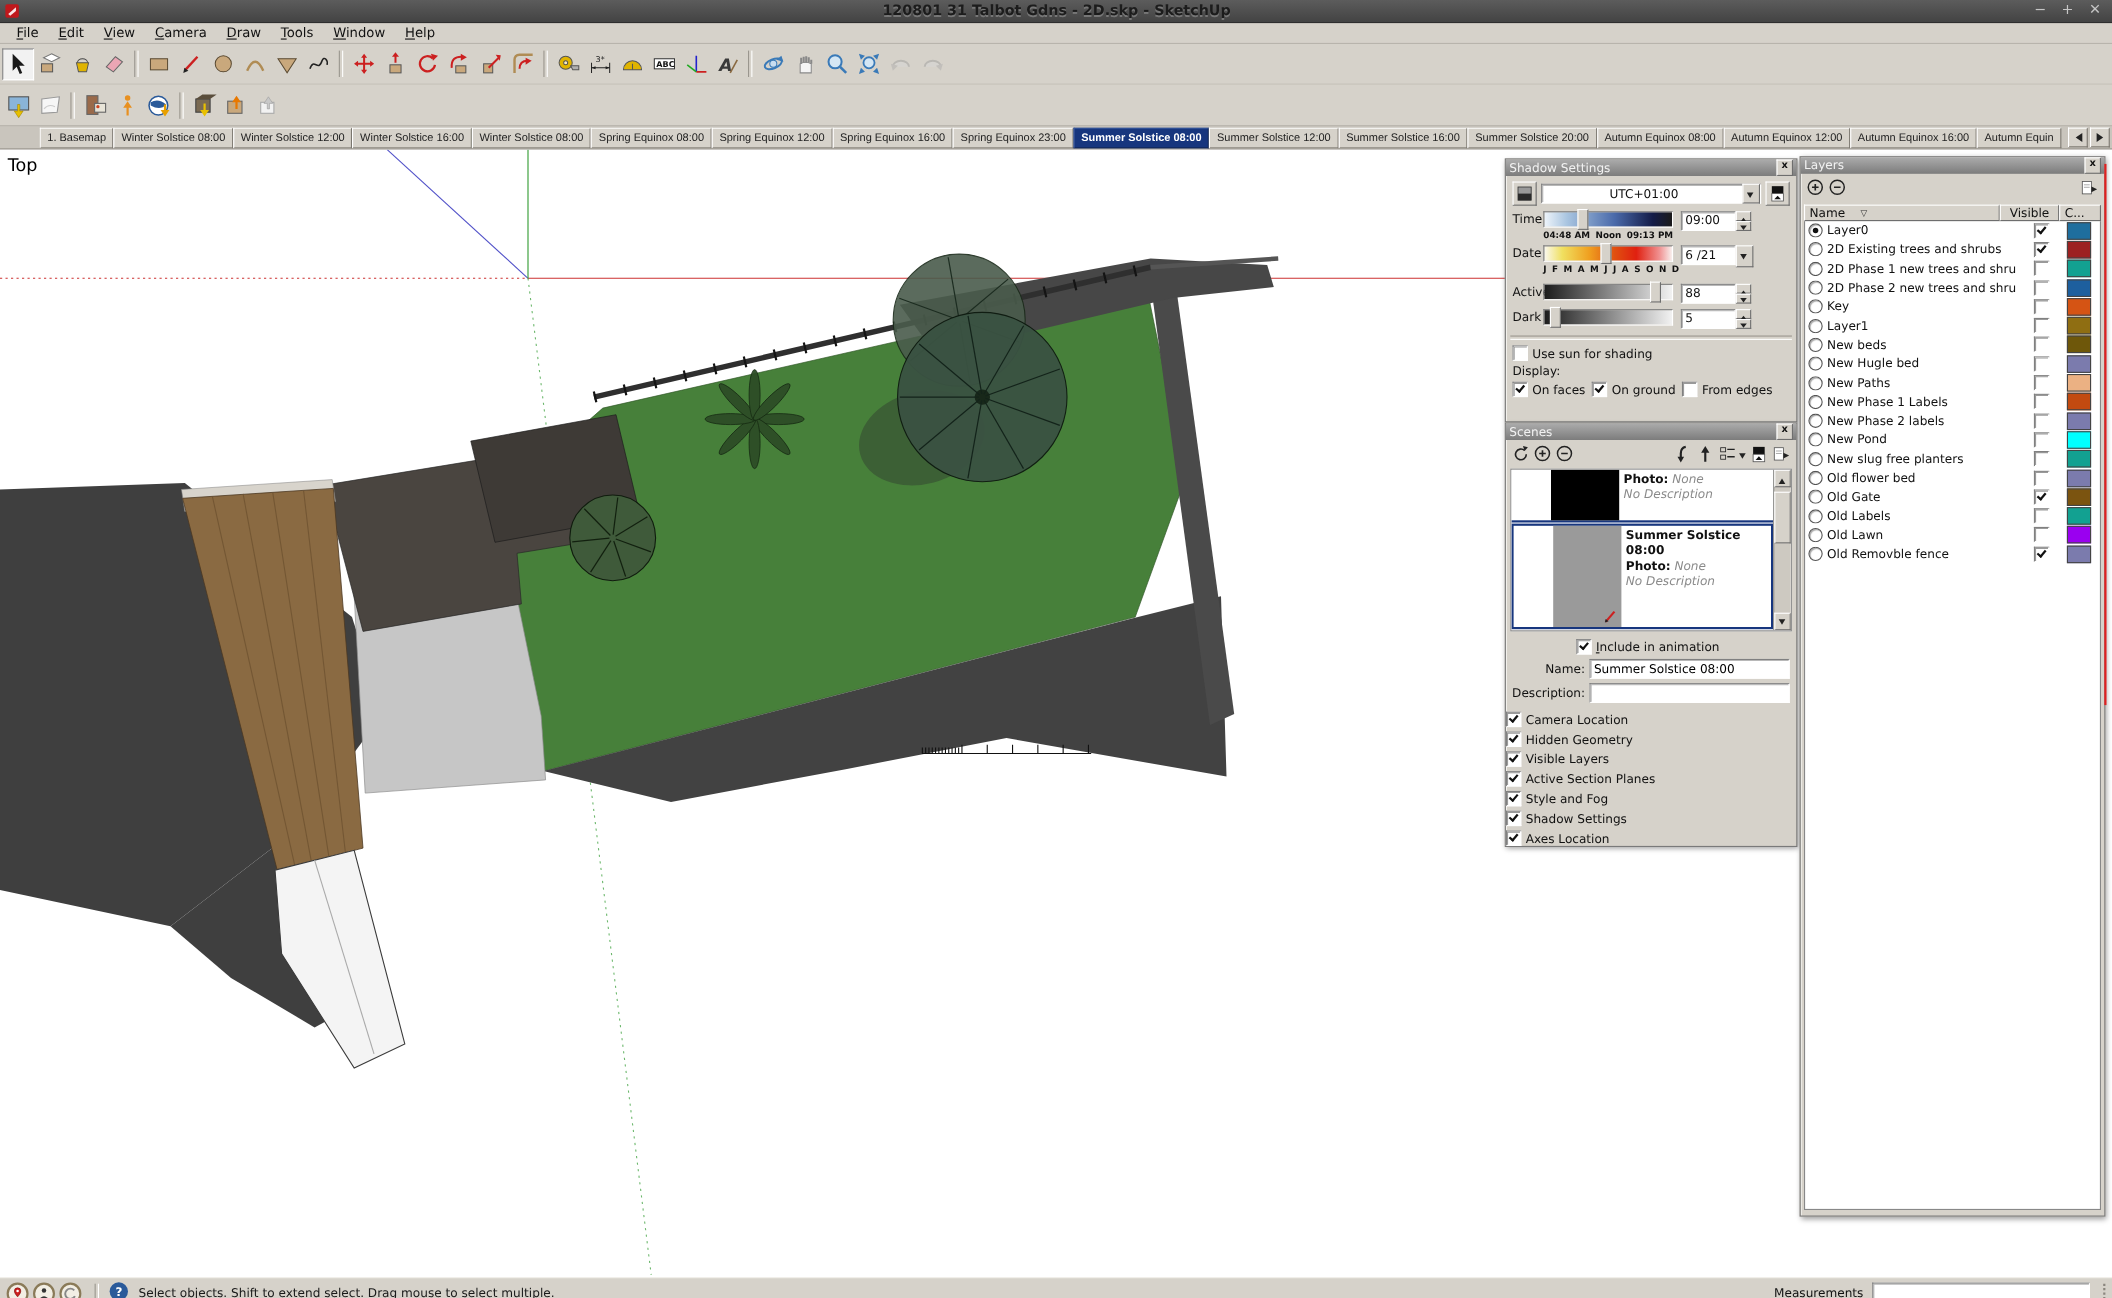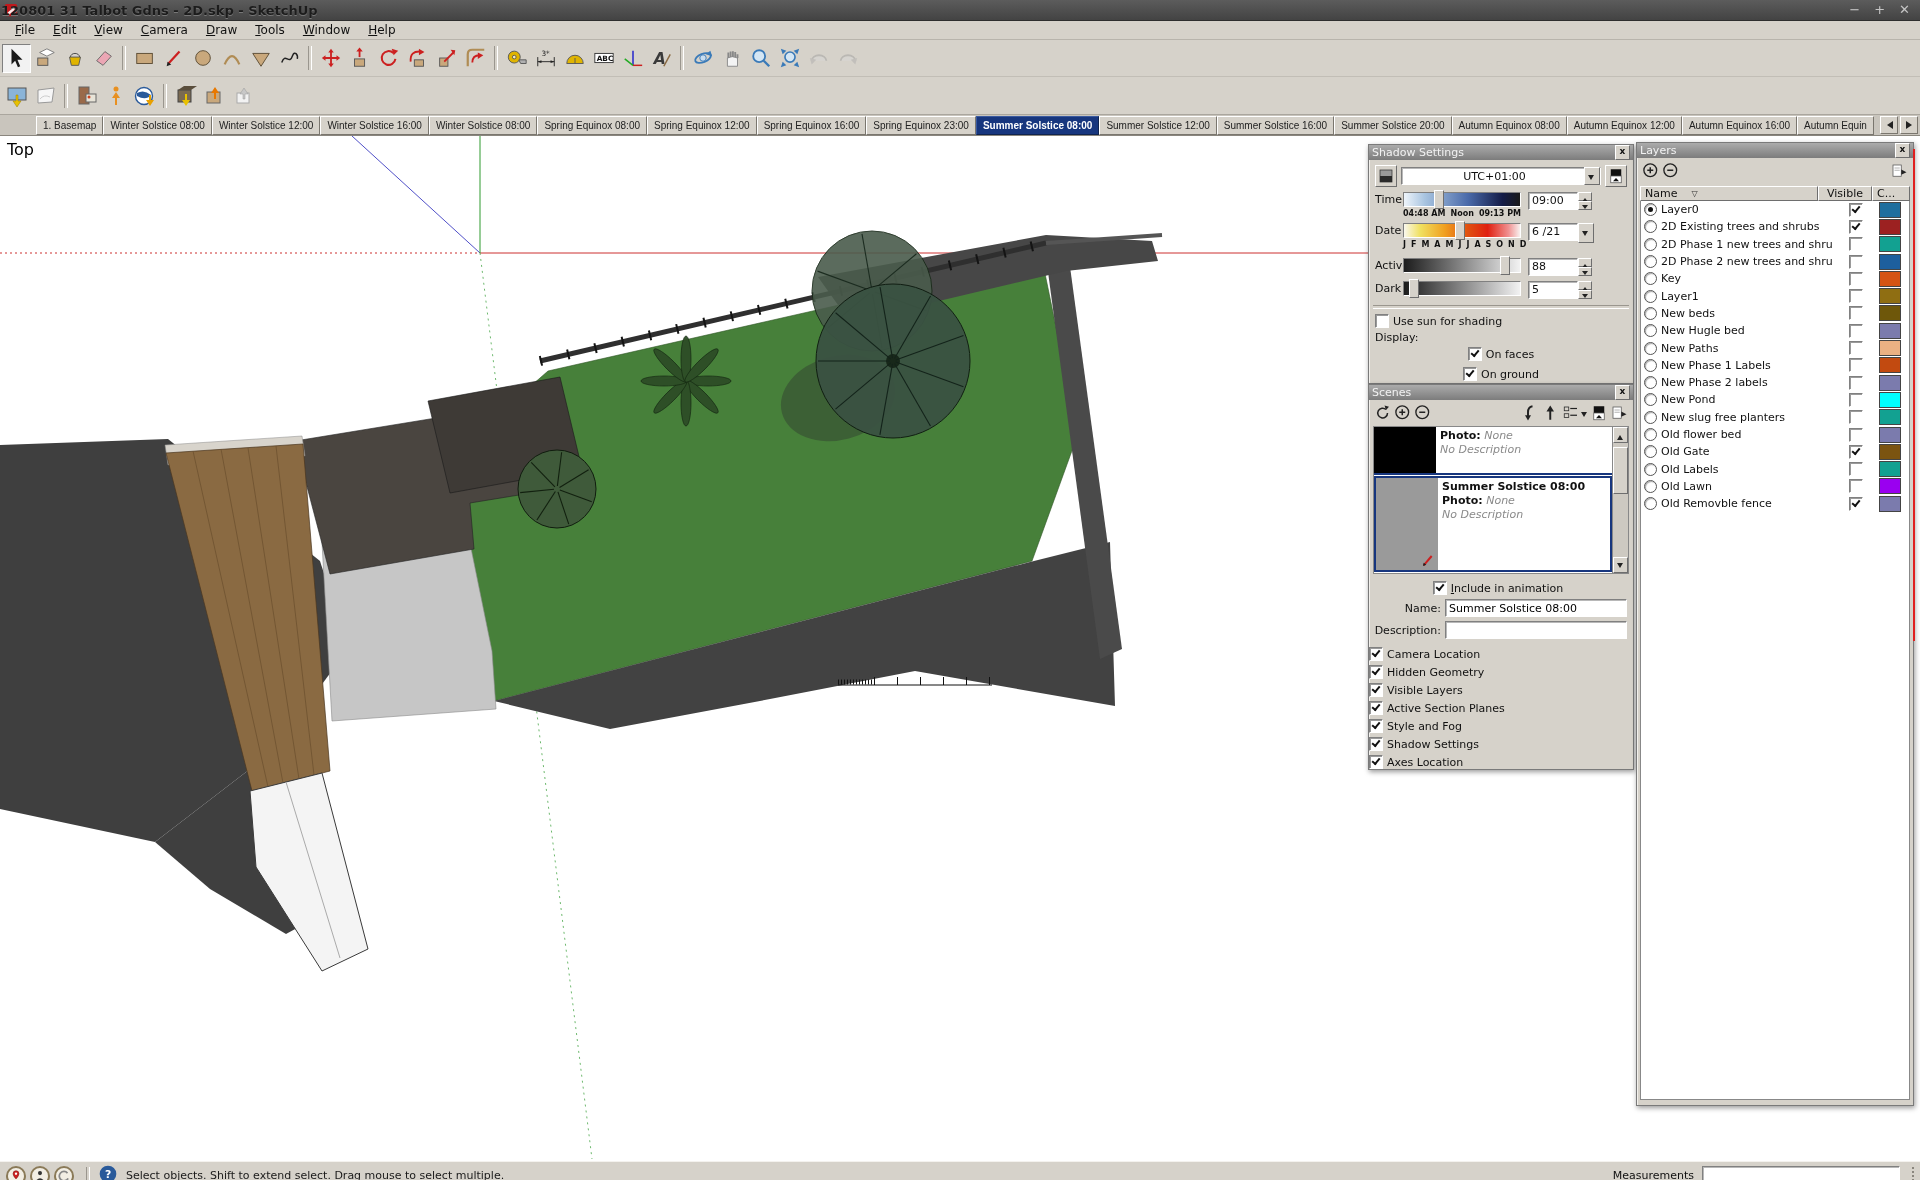--- a/index.html
+++ b/index.html
@@ -3,21 +3,21 @@
 <meta charset="utf-8">
 <style>
   html,body{margin:0;padding:0;}
   body{width:1920px;height:1180px;overflow:hidden;position:relative;background:#d6d2ca;
        font-family:"DejaVu Sans","Liberation Sans",sans-serif;font-size:11px;color:#111;
        -webkit-font-smoothing:none;}
   
   #titlebar{height:20px;background:linear-gradient(#5c5c5c,#434343);display:flex;align-items:center;
             position:relative;border-bottom:1px solid #2e2e2e;}
   #logo{width:14px;height:14px;margin-left:4px;}
-  #win-title{position:absolute;left:1px;right:0;font-weight:bold;font-size:13px;color:#1c1c1c;
+  #win-title{position:absolute;left:1px;right:0;text-align:center;font-weight:bold;font-size:13px;color:#1c1c1c;
              text-shadow:0 1px 0 #777;}
   #win-controls{margin-left:auto;display:flex;gap:14px;padding-right:10px;z-index:2;}
   #win-controls span{color:#c6c6c6;font-size:13px;line-height:18px;cursor:default;}
   
   #menubar{height:18px;background:#d6d2ca;display:flex;align-items:center;padding-left:6px;border-bottom:1px solid #b8b4ac;}
   .menu-item{padding:0 9px;font-size:12px;}
   .menu-item u{text-decoration:underline;}
   
   .toolbar{display:flex;align-items:center;background:#d6d2ca;padding:2px 2px;}
   #toolbar1{height:32px;border-bottom:1px solid #c2beb6;}
@@ -80,21 +80,21 @@
   .spin .dn::after{top:3px;border-top:4px solid #222;}
   .ddbtn{width:14px;height:18px;background:#d6d2ca;border:1px solid;border-color:#fff #6e6e6e #6e6e6e #fff;position:relative;flex:0 0 auto;}
   .ddbtn::after{content:"";position:absolute;left:3px;top:7px;border:3.5px solid transparent;border-top:5px solid #222;}
   .cbl{font-size:11px;margin-left:4px;}
   .hrline{height:2px;border-top:1px solid #9a968e;border-bottom:1px solid #fff;margin:6px 4px 0 4px;}
   
   .scn-toolbar{display:flex;align-items:center;height:24px;padding:1px 4px;}
   .mini{width:20px;height:20px;display:flex;align-items:center;justify-content:center;}
   .scn-list{margin:0 4px;height:146px;background:#fff;border:1px solid #888;position:relative;overflow:hidden;display:flex;}
   .scn-items{flex:1;overflow:hidden;}
-  .scn-item{display:flex;background:#fff;border-bottom:2px solid #17367e;position:relative;}
+  .scn-item{display:flex;background:#fff;border-bottom:2px solid #17367e;position:relative;padding-left:36px;}
   .scn-thumb{width:62px;flex:0 0 auto;margin:0;}
   .scn-info{padding:2px 4px;font-size:11px;line-height:14px;}
   .scn-name{font-weight:bold;}
   .plabel{font-weight:bold;}
   .pval{color:#8a8a8a;font-style:italic;}
   .scn-scroll{width:15px;flex:0 0 auto;background:#cdc9c1;border-left:1px solid #888;position:relative;}
   .sbtn{height:14px;background:#d6d2ca;border:1px solid;border-color:#fff #6e6e6e #6e6e6e #fff;position:relative;}
   .sbtn::after{content:"";position:absolute;left:3px;border:3.5px solid transparent;}
   .sbtn.up::after{top:4px;border-bottom:5px solid #222;}
   .sbtn.dn::after{top:5px;border-top:5px solid #222;}
@@ -661,21 +661,21 @@
         </div>
     </div>
     <div class="hrline"></div>
     <div class="srow" style="align-items:center;">
       <span class="cb"></span>
       <span class="cbl">Use sun for shading</span>
     </div>
     <div class="srow" style="margin-top:3px;">
       <span>Display:</span>
     </div>
-    <div class="srow" id="display-opts" style="margin-top:3px;align-items:center;gap:6px;flex-direction:column;">
+    <div class="srow" id="display-opts" style="margin-top:3px;align-items:center;gap:6px;">
         <span style="display: inline-flex; align-items: center;">
           <span class="cb on"></span>
           <span class="cbl">On faces</span>
         </span>
         <span style="display: inline-flex; align-items: center;">
           <span class="cb on"></span>
           <span class="cbl">On ground</span>
         </span>
         <span style="display: inline-flex; align-items: center;">
           <span class="cb"></span>

